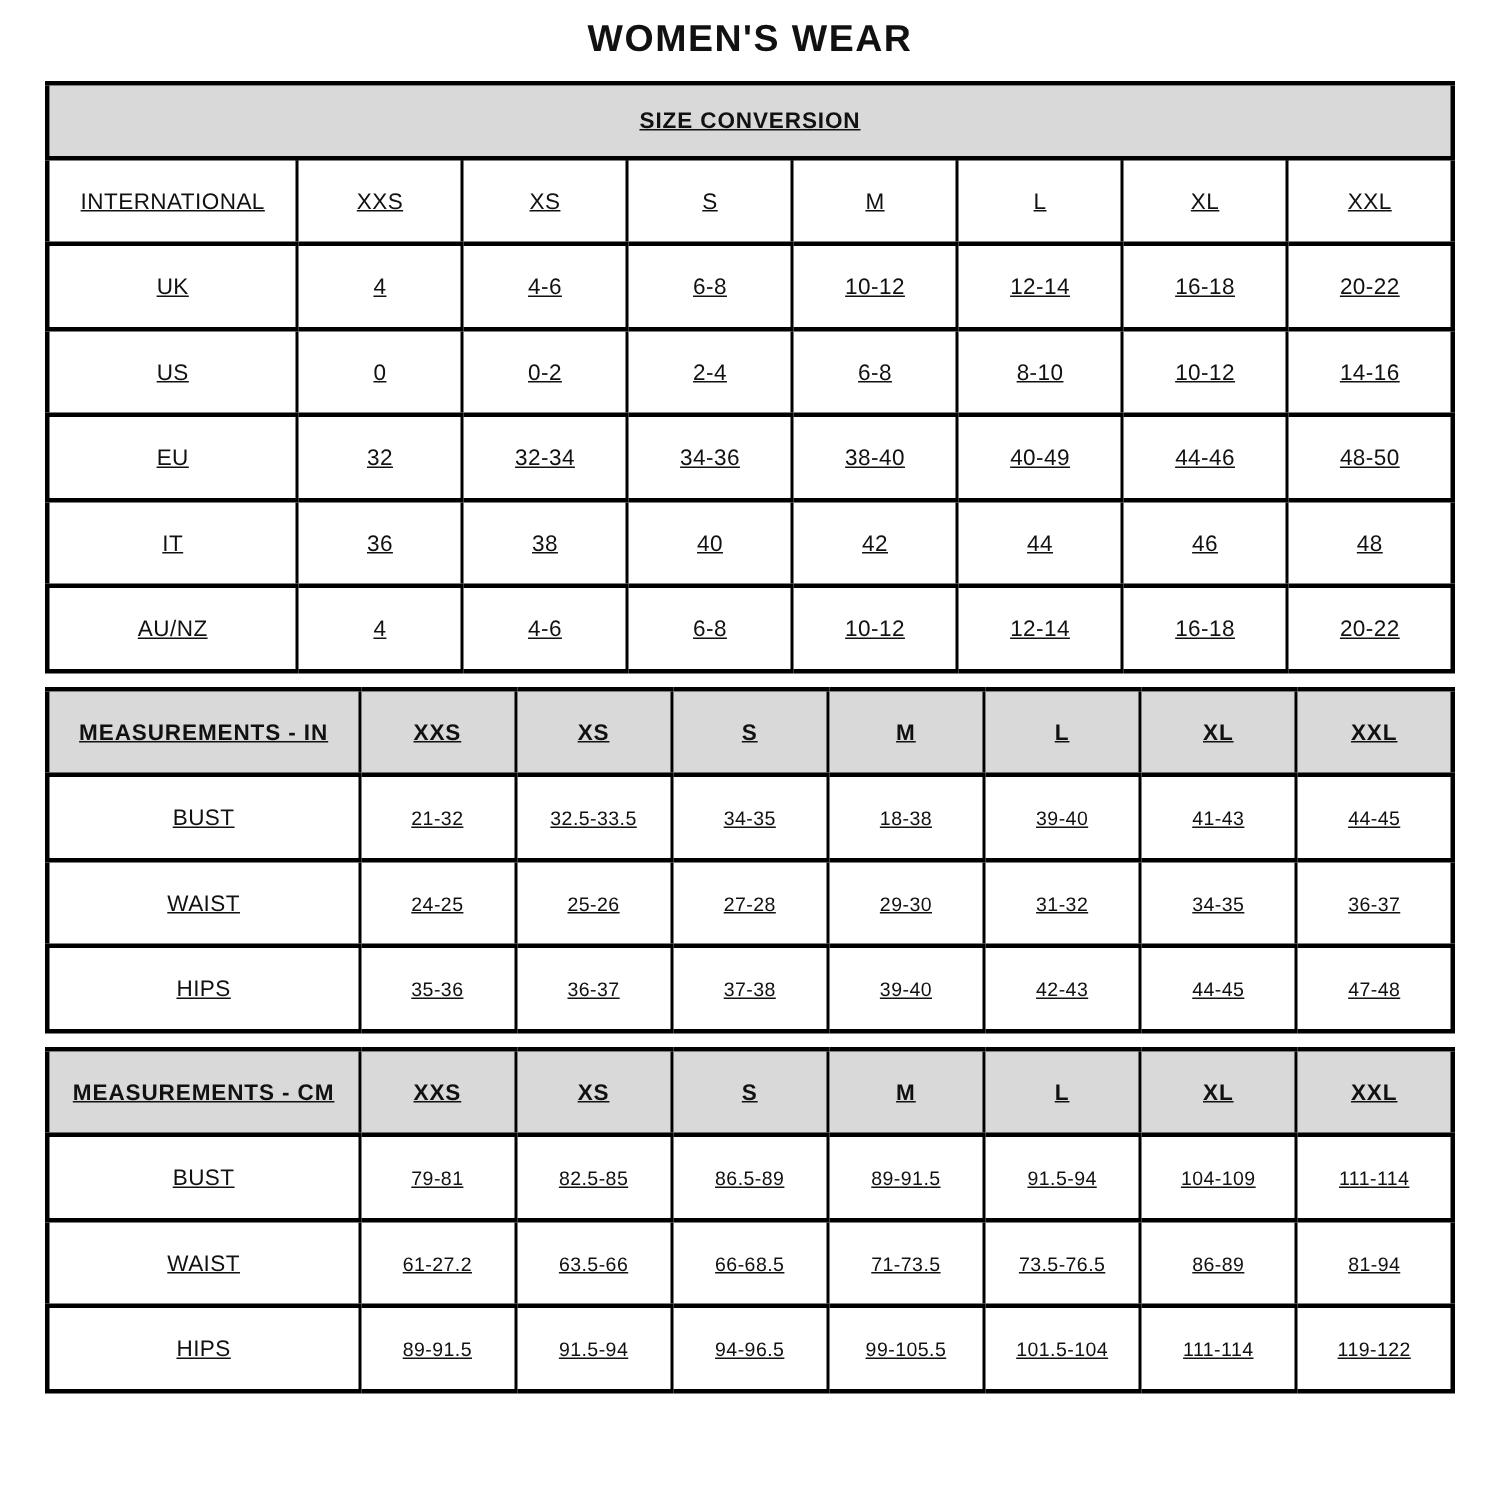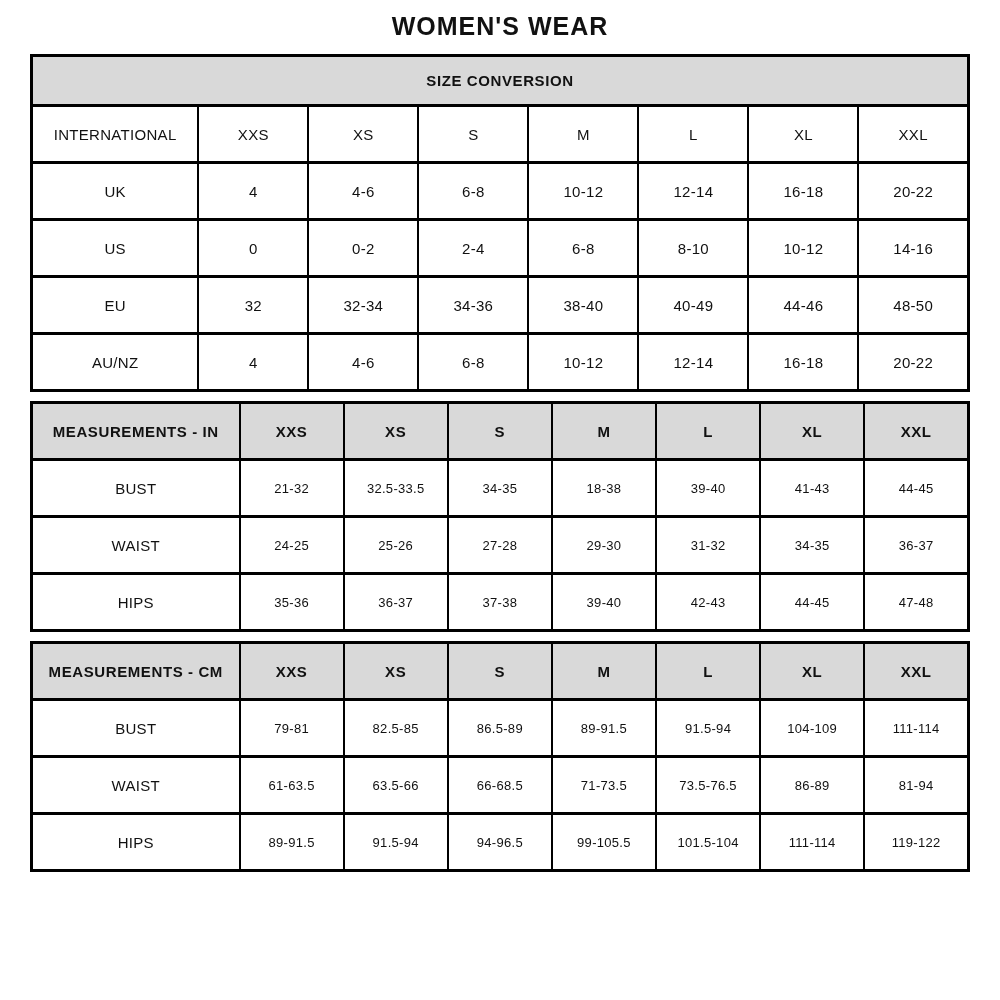--- a/index.html
+++ b/index.html
@@ -22,20 +22,21 @@
     font-size: 25px;
     font-weight: bold;
     letter-spacing: 1px;
     color: #111111;
   }
   table {
     width: 100%;
     border-collapse: collapse;
     table-layout: fixed;
     border: 3px solid #000000;
+    text-decoration: underline;
   }
   td {
     border: 2px solid #000000;
     border-top-width: 3px;
     border-bottom-width: 3px;
     text-align: center;
     vertical-align: middle;
     padding: 0 2px;
     letter-spacing: 0.3px;
     overflow: hidden;
@@ -115,20 +116,30 @@
       </tr>
       <tr>
         <td class="rowlabel">EU</td>
         <td>32</td>
         <td>32-34</td>
         <td>34-36</td>
         <td>38-40</td>
         <td>40-49</td>
         <td>44-46</td>
         <td>48-50</td>
+      </tr>
+      <tr>
+        <td class="rowlabel">IT</td>
+        <td>36</td>
+        <td>38</td>
+        <td>40</td>
+        <td>42</td>
+        <td>44</td>
+        <td>46</td>
+        <td>48</td>
       </tr>
       <tr>
         <td class="rowlabel">AU/NZ</td>
         <td>4</td>
         <td>4-6</td>
         <td>6-8</td>
         <td>10-12</td>
         <td>12-14</td>
         <td>16-18</td>
         <td>20-22</td>
@@ -218,21 +229,21 @@
         <td>79-81</td>
         <td>82.5-85</td>
         <td>86.5-89</td>
         <td>89-91.5</td>
         <td>91.5-94</td>
         <td>104-109</td>
         <td>111-114</td>
       </tr>
       <tr>
         <td class="rowlabel">WAIST</td>
-        <td>61-63.5</td>
+        <td>61-27.2</td>
         <td>63.5-66</td>
         <td>66-68.5</td>
         <td>71-73.5</td>
         <td>73.5-76.5</td>
         <td>86-89</td>
         <td>81-94</td>
       </tr>
       <tr>
         <td class="rowlabel">HIPS</td>
         <td>89-91.5</td>

